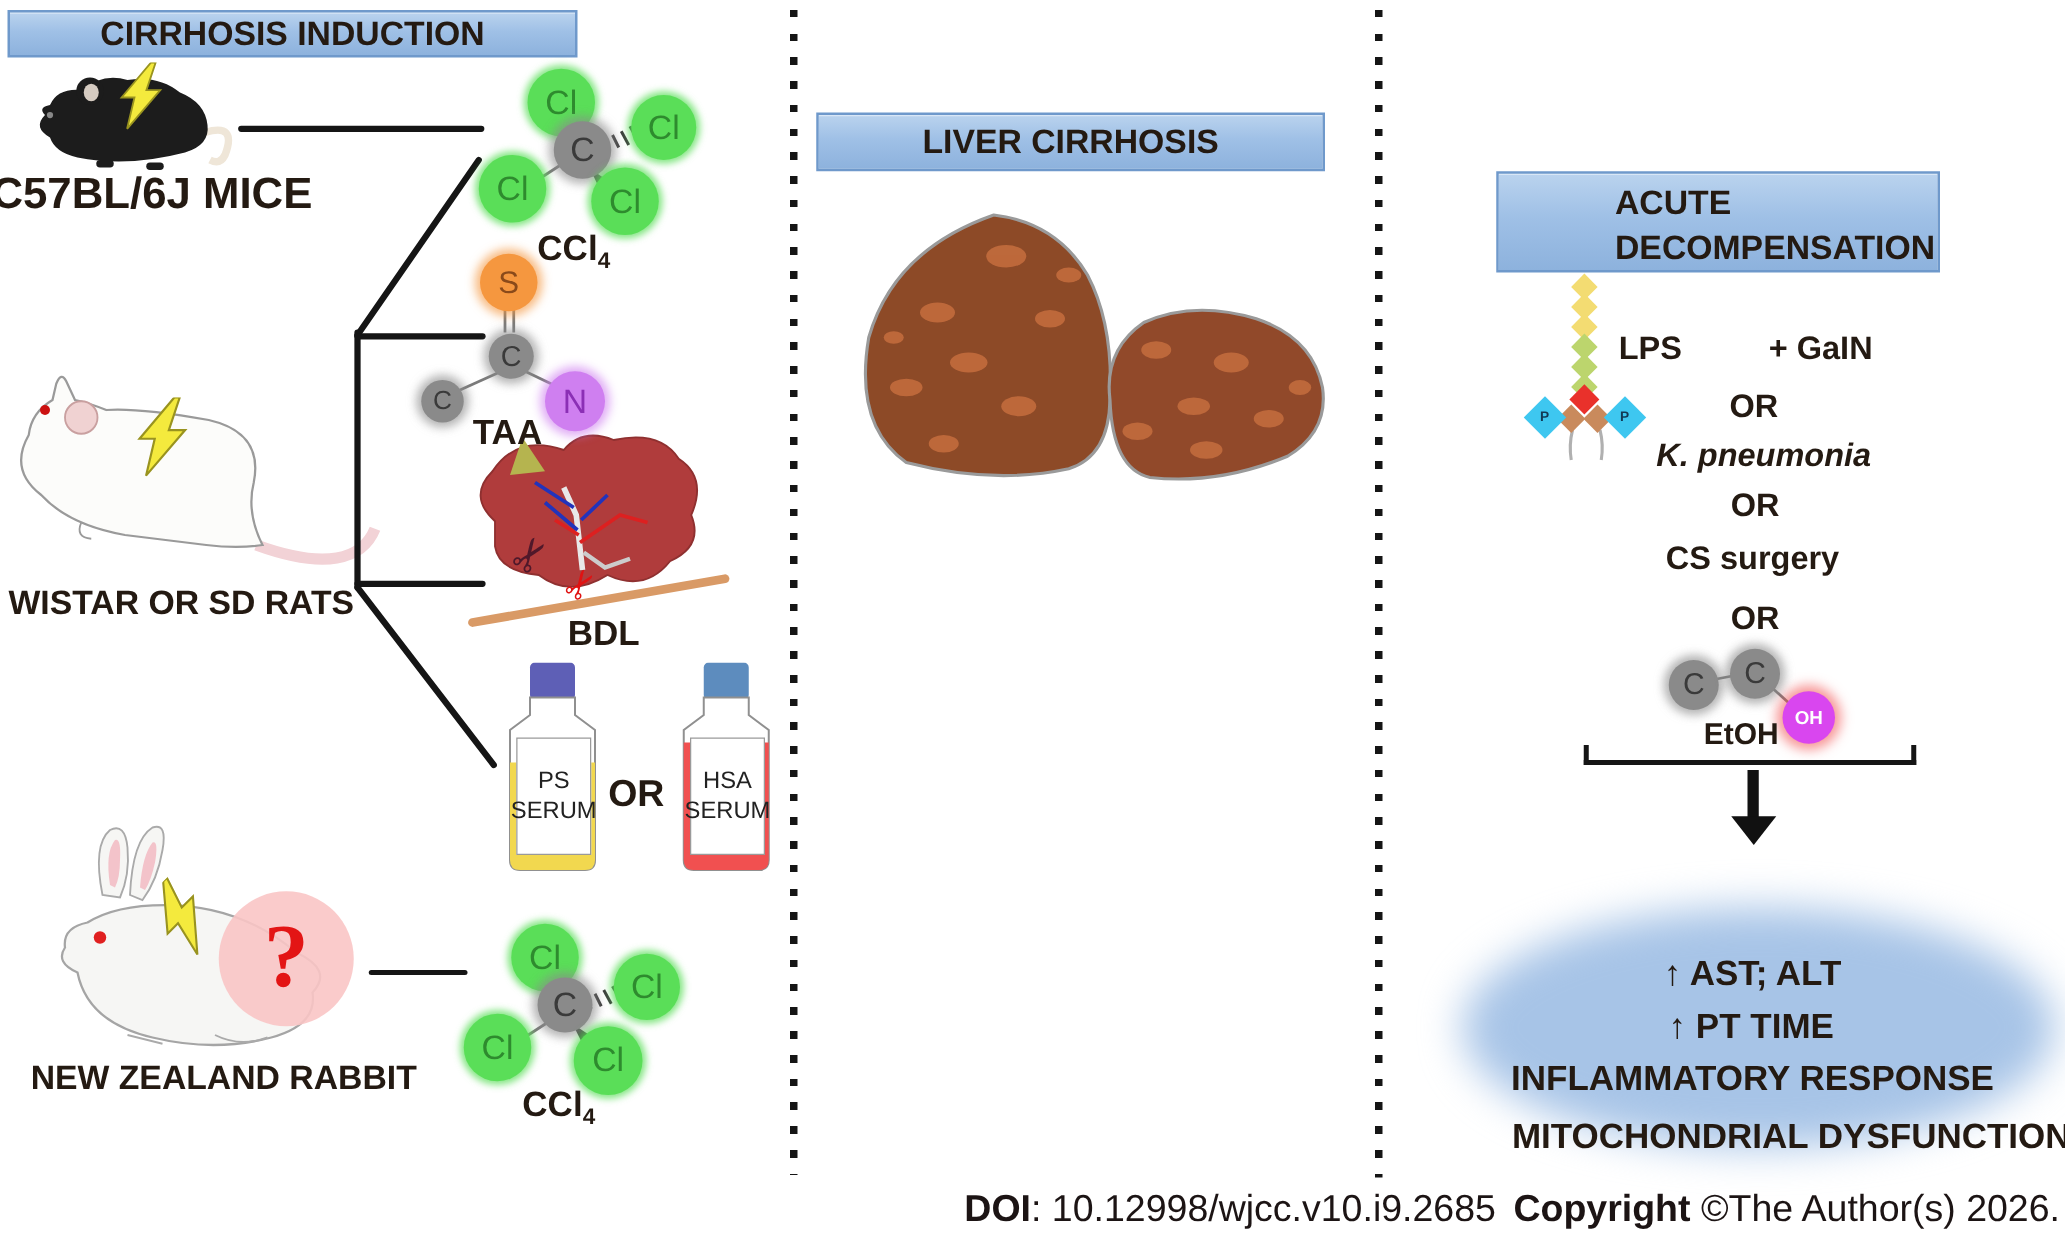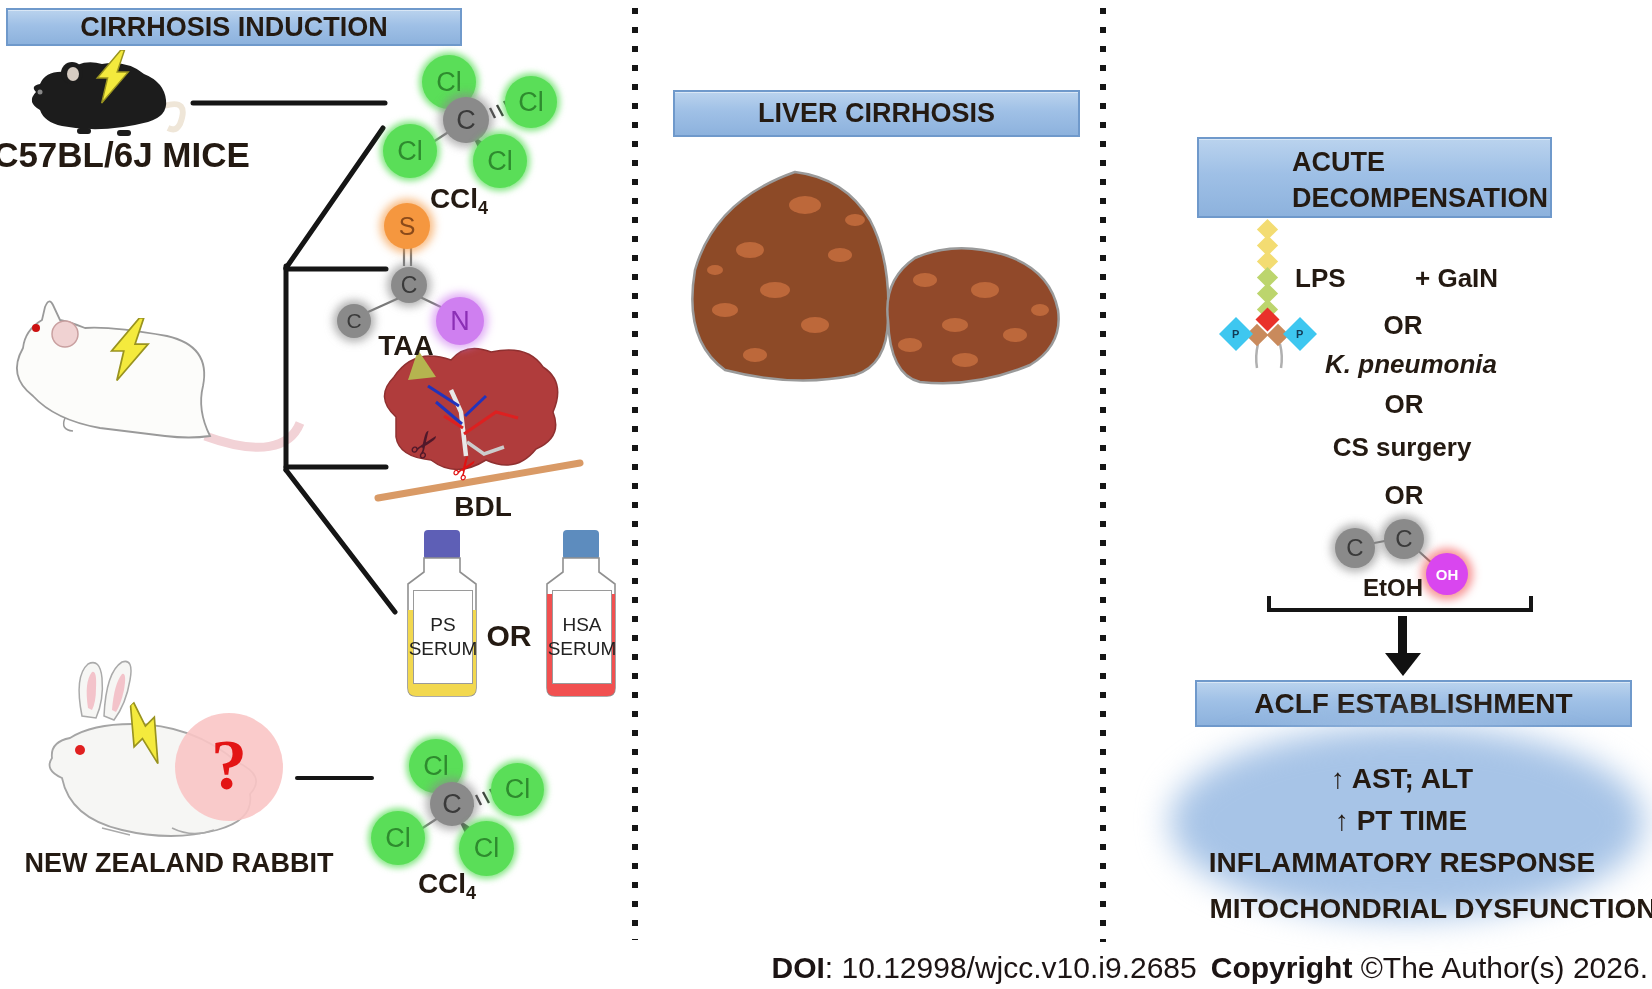--- a/index.html
+++ b/index.html
@@ -179,31 +179,28 @@
 
   <div class="scissors" style="left:410px;top:424px;font-size:36px;color:#50182a;transform:rotate(-55deg);">✂</div>
   <div class="scissors" style="left:452px;top:450px;font-size:31px;color:#e01212;transform:rotate(-55deg);">✂</div>
 
   <div class="dotcol" style="left:632px;top:8px;height:932px;"></div>
   <div class="dotcol" style="left:1100px;top:8px;height:934px;"></div>
 
   <div class="hdr" style="left:6px;top:8px;width:456px;height:38px;">
     <span>CIRRHOSIS INDUCTION</span>
   </div>
-  <div class="hdr" style="left:653px;top:90px;width:407px;height:47px;margin-left:20px;">
+  <div class="hdr" style="left:653px;top:90px;width:407px;height:47px;">
     <span>LIVER CIRRHOSIS</span>
   </div>
   <div class="hdr" style="left:1197px;top:137px;width:355px;height:81px;justify-content:flex-start;align-items:flex-start;
        flex-direction:column;padding:5px 0 0 93px;line-height:36px;">
     <div>ACUTE</div>
     <div>DECOMPENSATION</div>
   </div>
-  <div class="hdr" style="left:1195px;top:680px;width:437px;height:47px;font-size:28px;">
-    <span>ACLF ESTABLISHMENT</span>
-  </div>
 
   <div>
     <div class="atom cl-atom" style="left:422px;top:55px;width:54px;height:54px;">
         <span>Cl</span>
       </div>
     <div class="atom cl-atom" style="left:505px;top:76px;width:52px;height:52px;">
         <span>Cl</span>
       </div>
     <div class="atom c-atom" style="left:443px;top:97px;width:46px;height:46px;">
         <span>C</span>
@@ -253,20 +250,21 @@
       </div>
     <div class="atom cl-atom" style="left:459px;top:821px;width:55px;height:55px;">
         <span>Cl</span>
       </div>
     <div class="lbl" style="left:447px;top:886px;">
       <span>CCl</span><sub>4</sub>
     </div>
   </div>
 
   <div class="lbl" style="left:98px;top:155px;font-size:35px;padding-left:47px;">C57BL/6J MICE</div>
+  <div class="lbl" style="left:145px;top:483px;font-size:27px;">WISTAR OR SD RATS</div>
   <div class="lbl" style="left:179px;top:863px;font-size:27px;">NEW ZEALAND RABBIT</div>
 
   <div>
     <div class="dia" style="left:1260px;top:222px;width:15px;height:15px;background:#f3dc72;"></div>
     <div class="dia" style="left:1260px;top:238px;width:15px;height:15px;background:#f3dc72;"></div>
     <div class="dia" style="left:1260px;top:254px;width:15px;height:15px;background:#f3dc72;"></div>
     <div class="dia" style="left:1260px;top:270px;width:15px;height:15px;background:#bcd56d;"></div>
     <div class="dia" style="left:1260px;top:286px;width:15px;height:15px;background:#bcd56d;"></div>
     <div class="dia" style="left:1260px;top:302px;width:15px;height:15px;background:#bcd56d;"></div>
     <div class="dia" style="left:1259px;top:311px;width:17px;height:17px;background:#e9312b;"></div>

